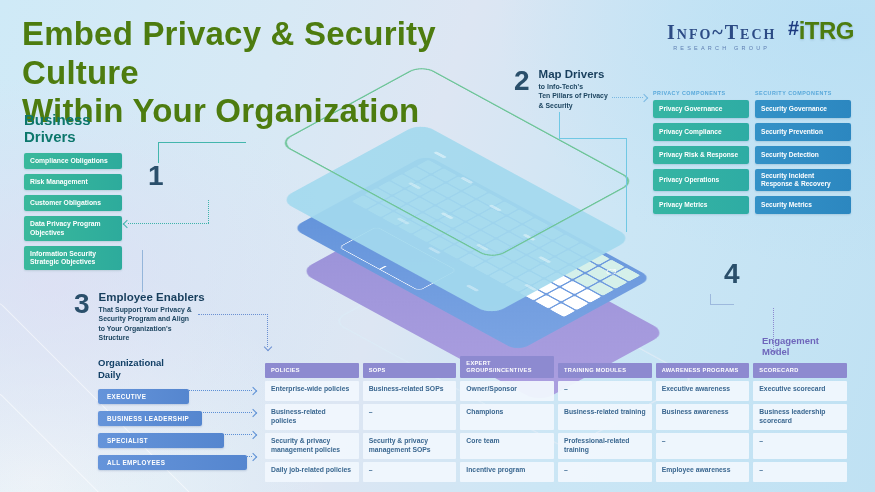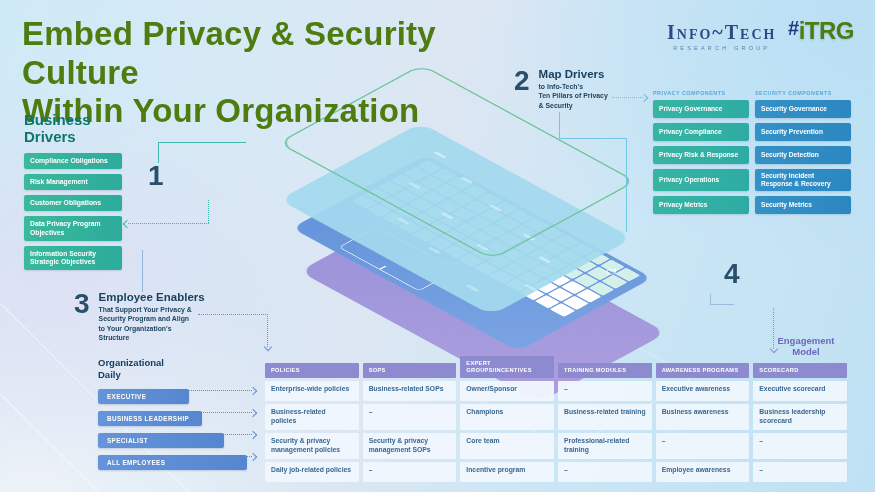--- a/index.html
+++ b/index.html
@@ -54,21 +54,21 @@
   .pill.privacy{background:linear-gradient(90deg,#36b5a3,#2dadA5);background:linear-gradient(90deg,#36b5a3,#2eaca4);}
   .pill.security{background:linear-gradient(90deg,#3492c7,#2c87c0);}
 
   
   .org{position:absolute;left:98px;top:357px;z-index:6;}
   .org .hd{font-size:9.5px;line-height:1.25;margin-bottom:8px;}
   .org-bar{height:15px;border-radius:2px;margin-bottom:7px;display:flex;align-items:center;
     padding-left:9px;color:#fff;font-size:6.3px;font-weight:700;letter-spacing:.4px;
     background:linear-gradient(90deg,#6594da,#5586cf);box-shadow:0 1px 2px rgba(40,70,130,.2);}
 
-  .engage{position:absolute;left:762px;top:335px;width:88px;z-index:6;text-align:center;
+  .engage{position:absolute;left:762px;top:335px;width:88px;z-index:6;text-align:left;
     font-size:9.5px;font-weight:800;color:#6e66bb;line-height:1.2;}
 
   
   .dtable{position:absolute;left:265px;top:356px;width:582px;z-index:6;
     display:grid;grid-template-columns:repeat(6,1fr);gap:3px 4px;}
   .th{align-self:end;background:#8d8ad0;color:#fff;font-size:5.7px;font-weight:700;
     letter-spacing:.3px;padding:4px 6px;border-radius:1px;line-height:1.25;}
   .td{background:rgba(240,247,253,.95);color:#3a6790;font-size:6.8px;font-weight:600;
     padding:4px 6px;border-radius:1px;line-height:1.3;min-height:12px;}
 

